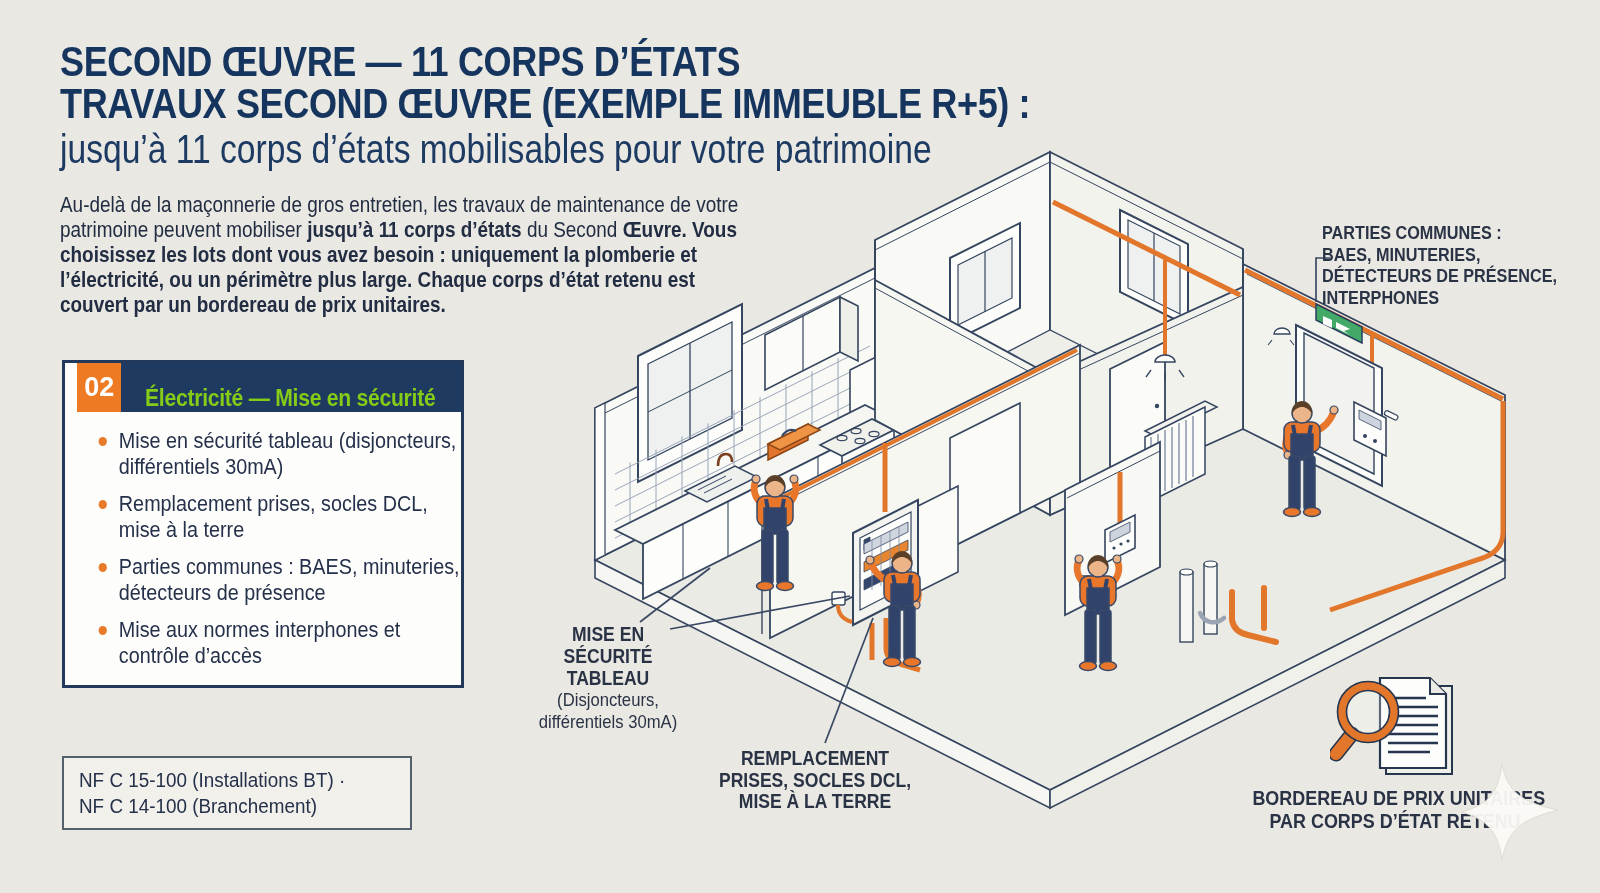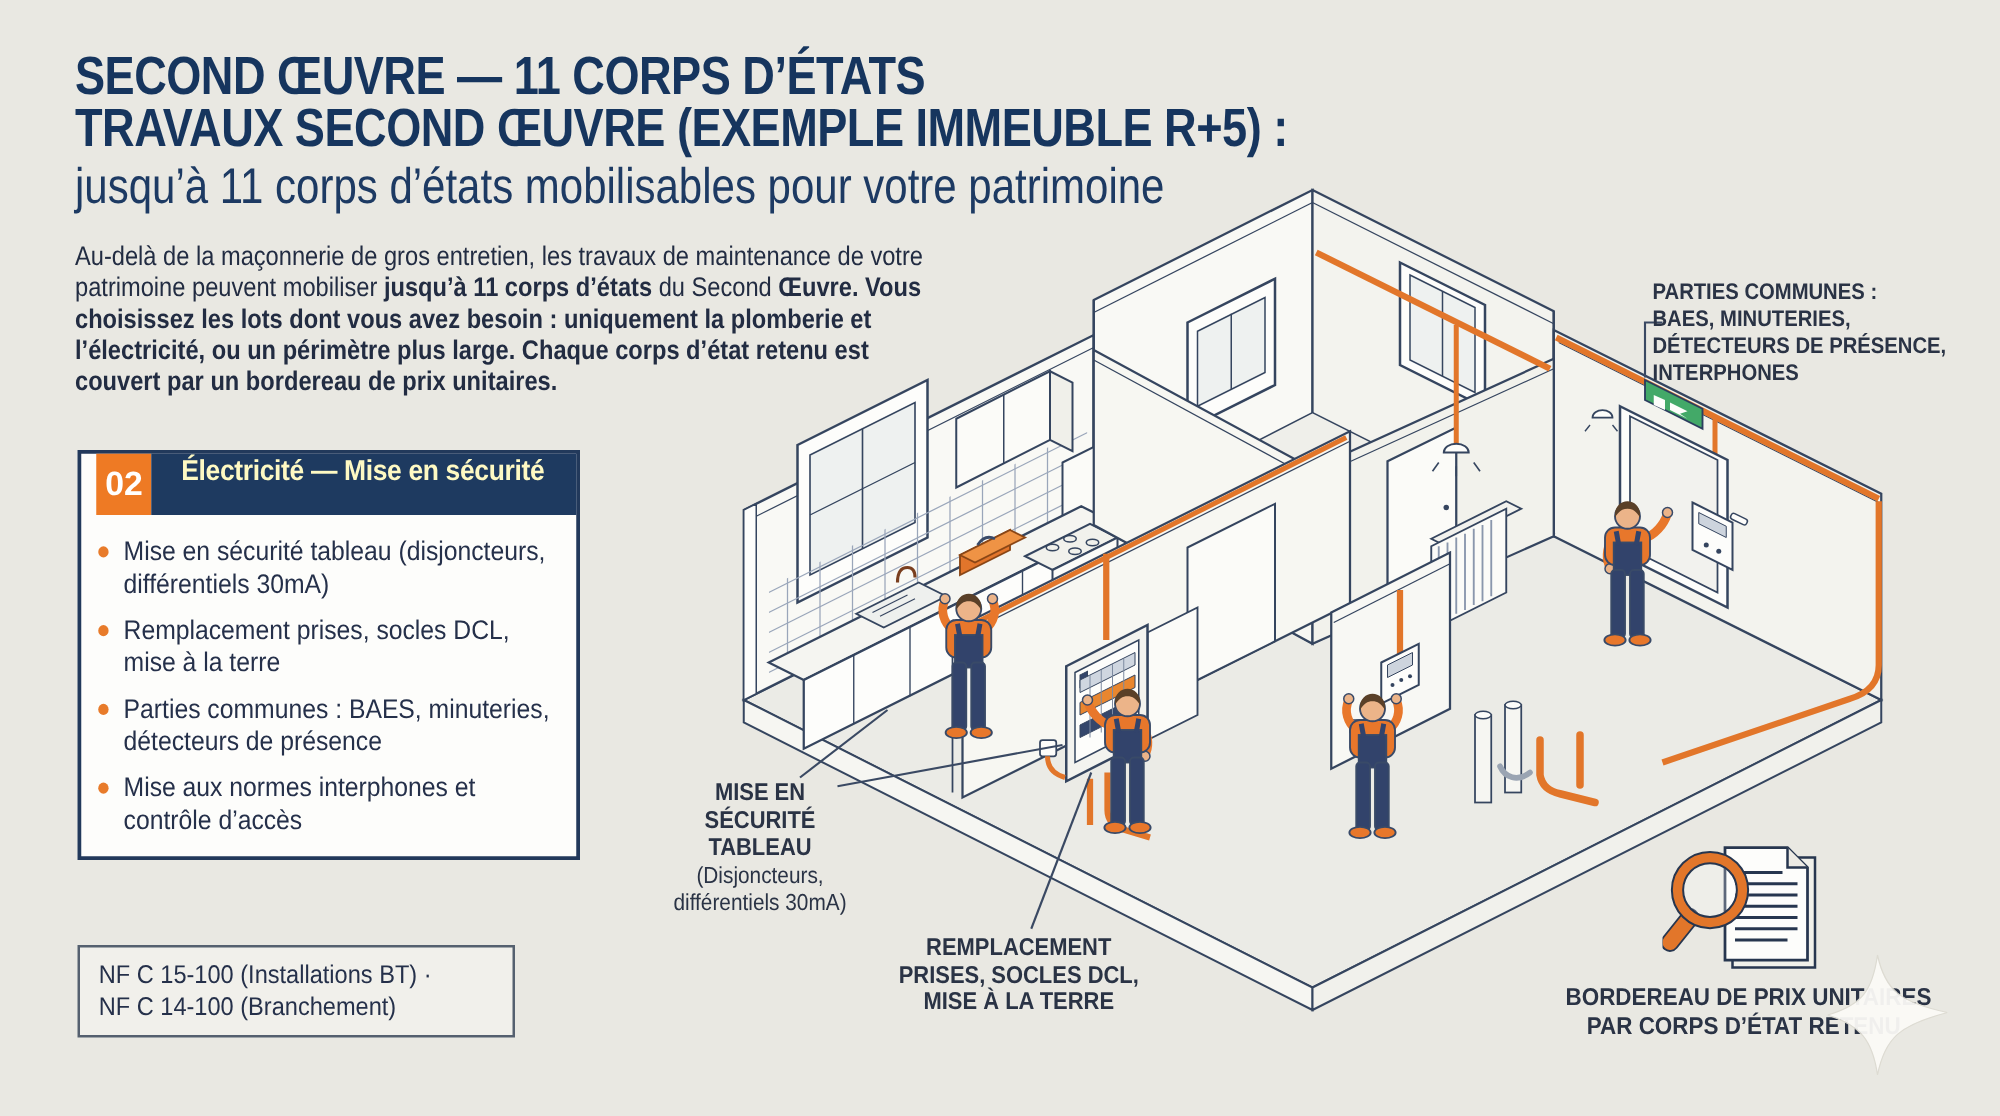--- a/index.html
+++ b/index.html
@@ -16,23 +16,23 @@
   .subtitle{font-size:40px;font-weight:400;color:#1d3a63;line-height:46px;margin-top:2px;}
   
   .intro{left:60px;top:193px;width:792px;transform:scaleX(.88);transform-origin:left top;
          font-size:21.5px;line-height:25px;color:#222c42;}
   .intro b{font-weight:700;}
   
   .card{left:62px;top:360px;width:402px;border:3px solid #22395b;background:#fdfdfb;box-sizing:border-box;}
   .card-head{display:flex;height:49px;}
   .card-num{width:58px;background:#ee7a24;color:#fff;display:flex;align-items:center;justify-content:center;
             font-size:27px;font-weight:700;margin-left:12px;}
-  .card-title{flex:1;background:#1e3a60;color:#fef9c3;display:flex;align-items:flex-start;padding-left:24px;}
+  .card-title{flex:1;background:#1e3a60;color:#84cc16;display:flex;align-items:flex-end;padding-left:24px;}
   .card-title span{font-size:23px;font-weight:700;letter-spacing:-.3px;transform:scaleX(.92);transform-origin:left center;white-space:nowrap;}
-  .card-body{padding:16px 10px 14px 9px;}
+  .card-body{padding:16px 10px 14px 29px;}
   .card-body ul{list-style:none;margin:0;padding:0;width:400px;transform:scaleX(.92);transform-origin:left top;}
   .card-body li{position:relative;padding-left:27px;margin-bottom:11px;font-size:21.5px;line-height:26px;color:#25304a;}
   .card-body li:last-child{margin-bottom:2px;}
   .card-body li::before{content:"";position:absolute;left:5px;top:9px;width:9px;height:9px;border-radius:50%;background:#e87b2a;}
   
   .norms{left:62px;top:756px;width:350px;box-sizing:border-box;border:2px solid #55606f;background:rgba(250,250,247,.45);
          padding:9px 15px;font-size:20.5px;line-height:26px;color:#25304a;}
   .norms div{transform:scaleX(.92);transform-origin:left top;white-space:nowrap;}
   
   .co{color:#2a3345;}

